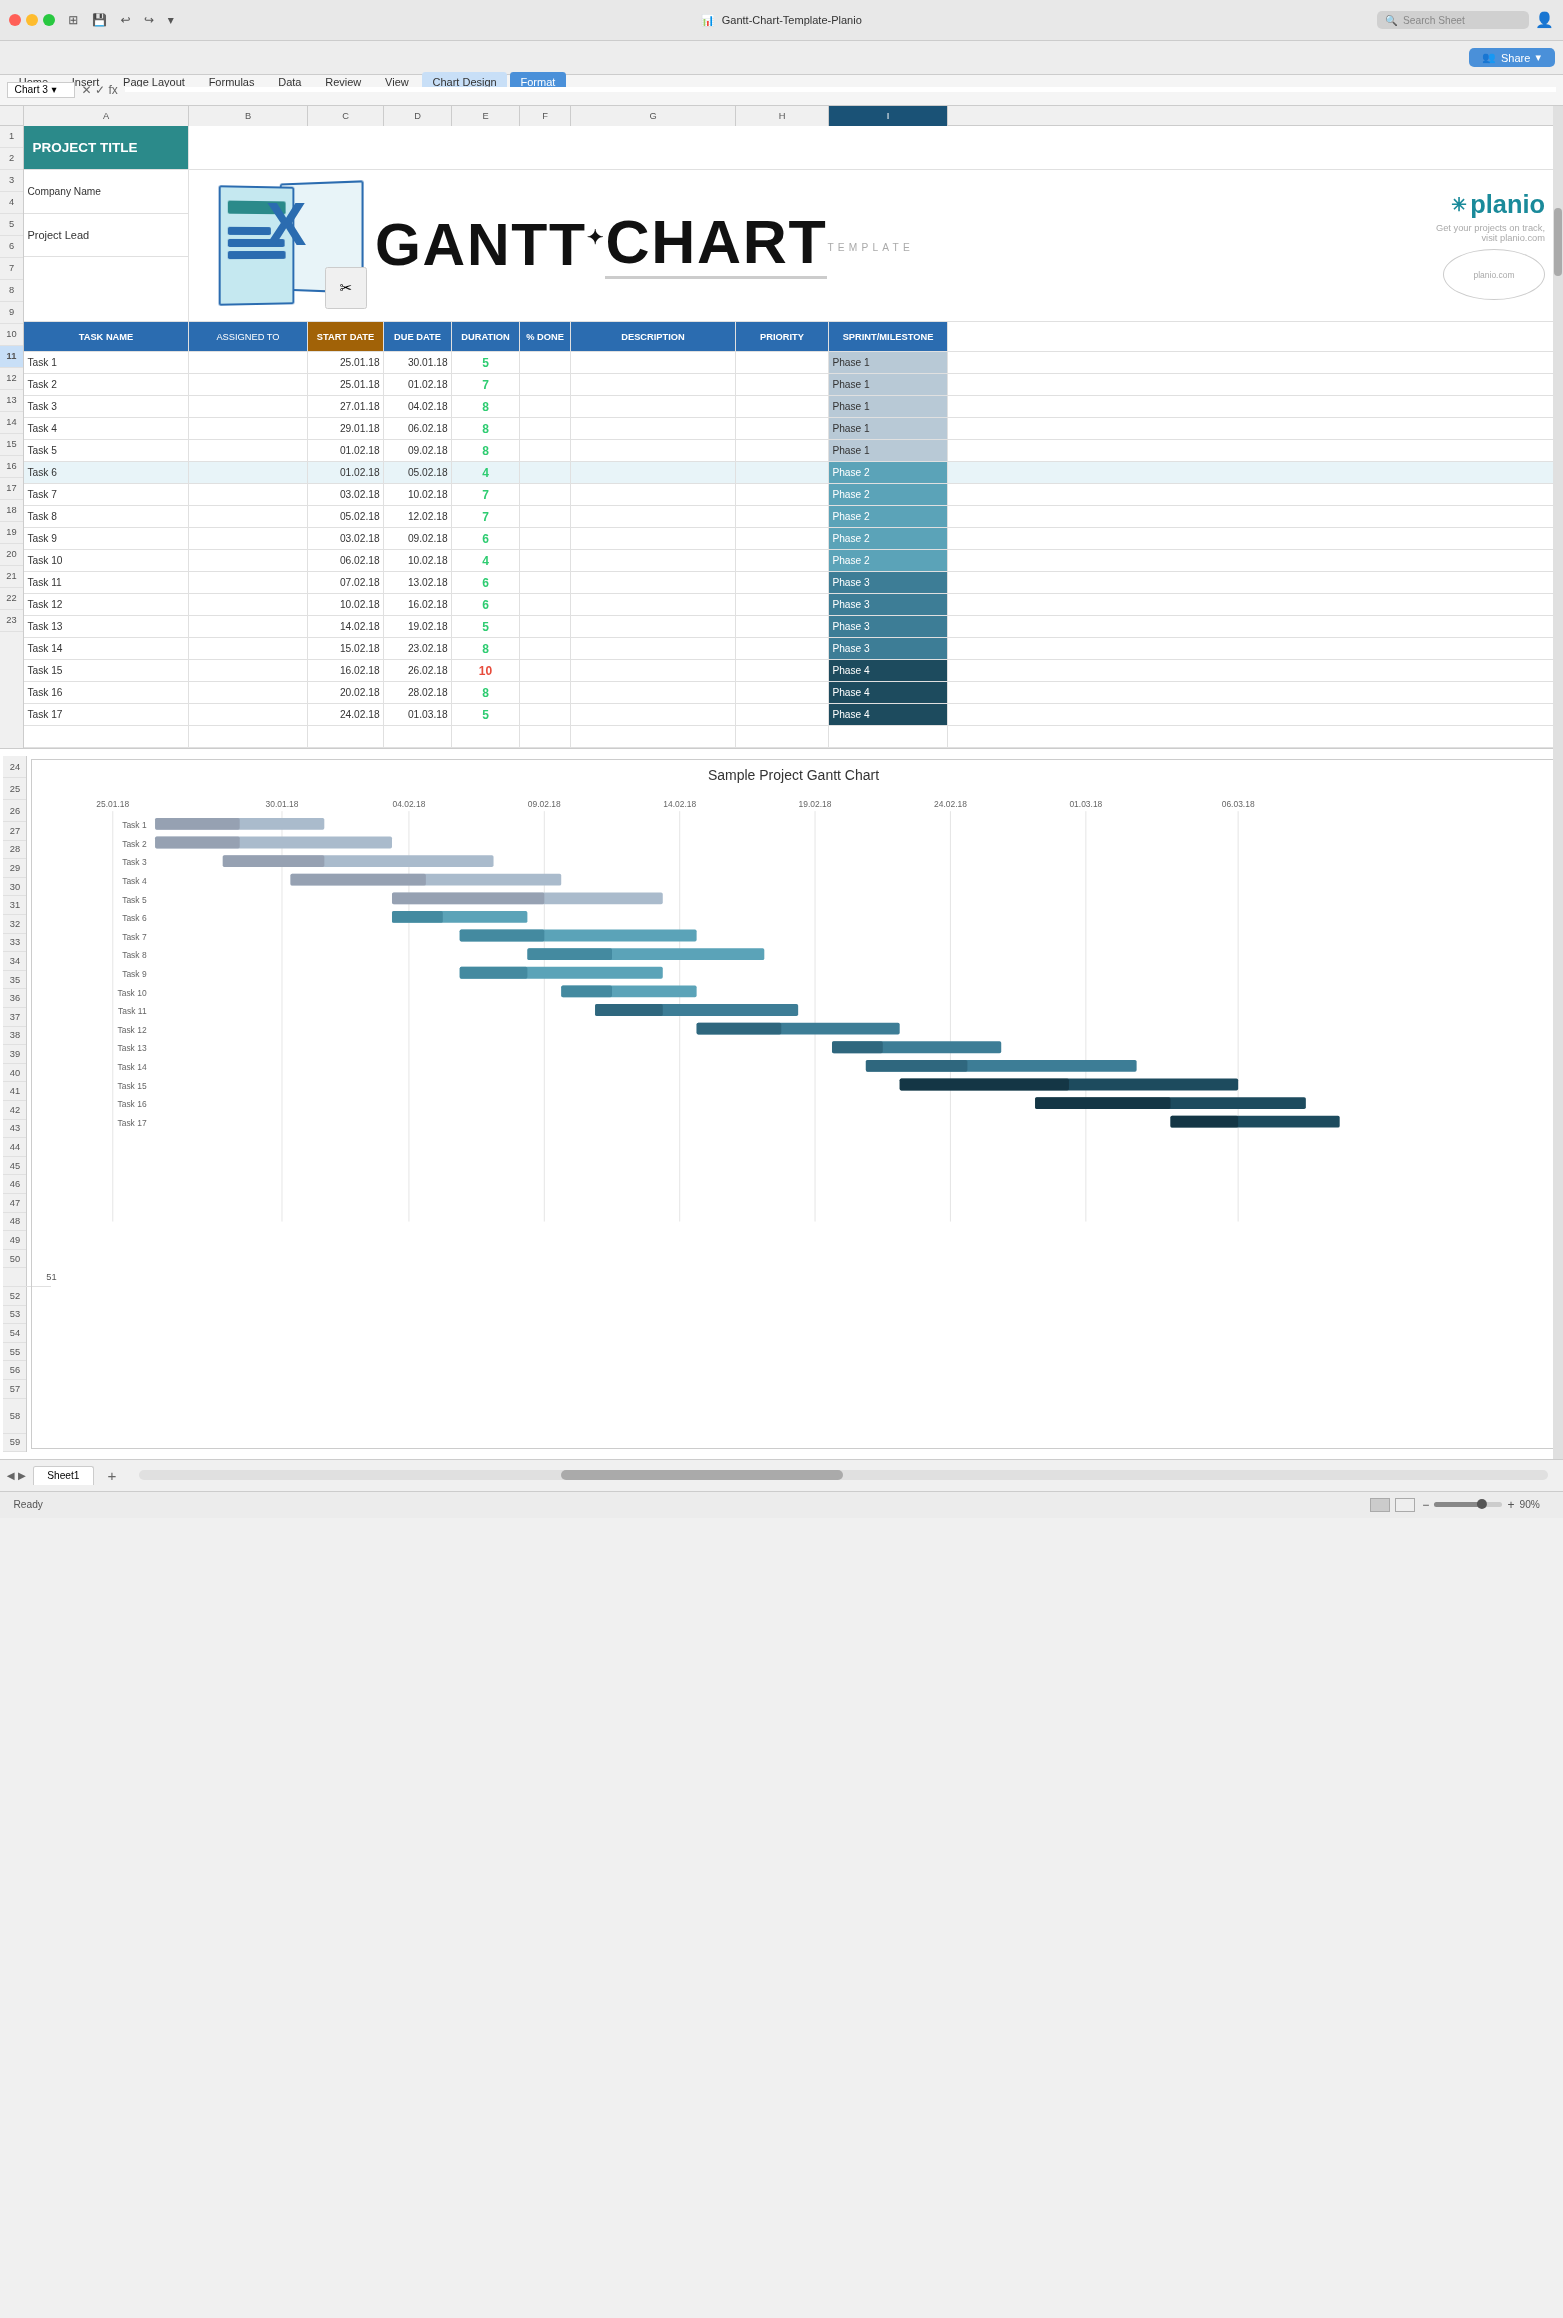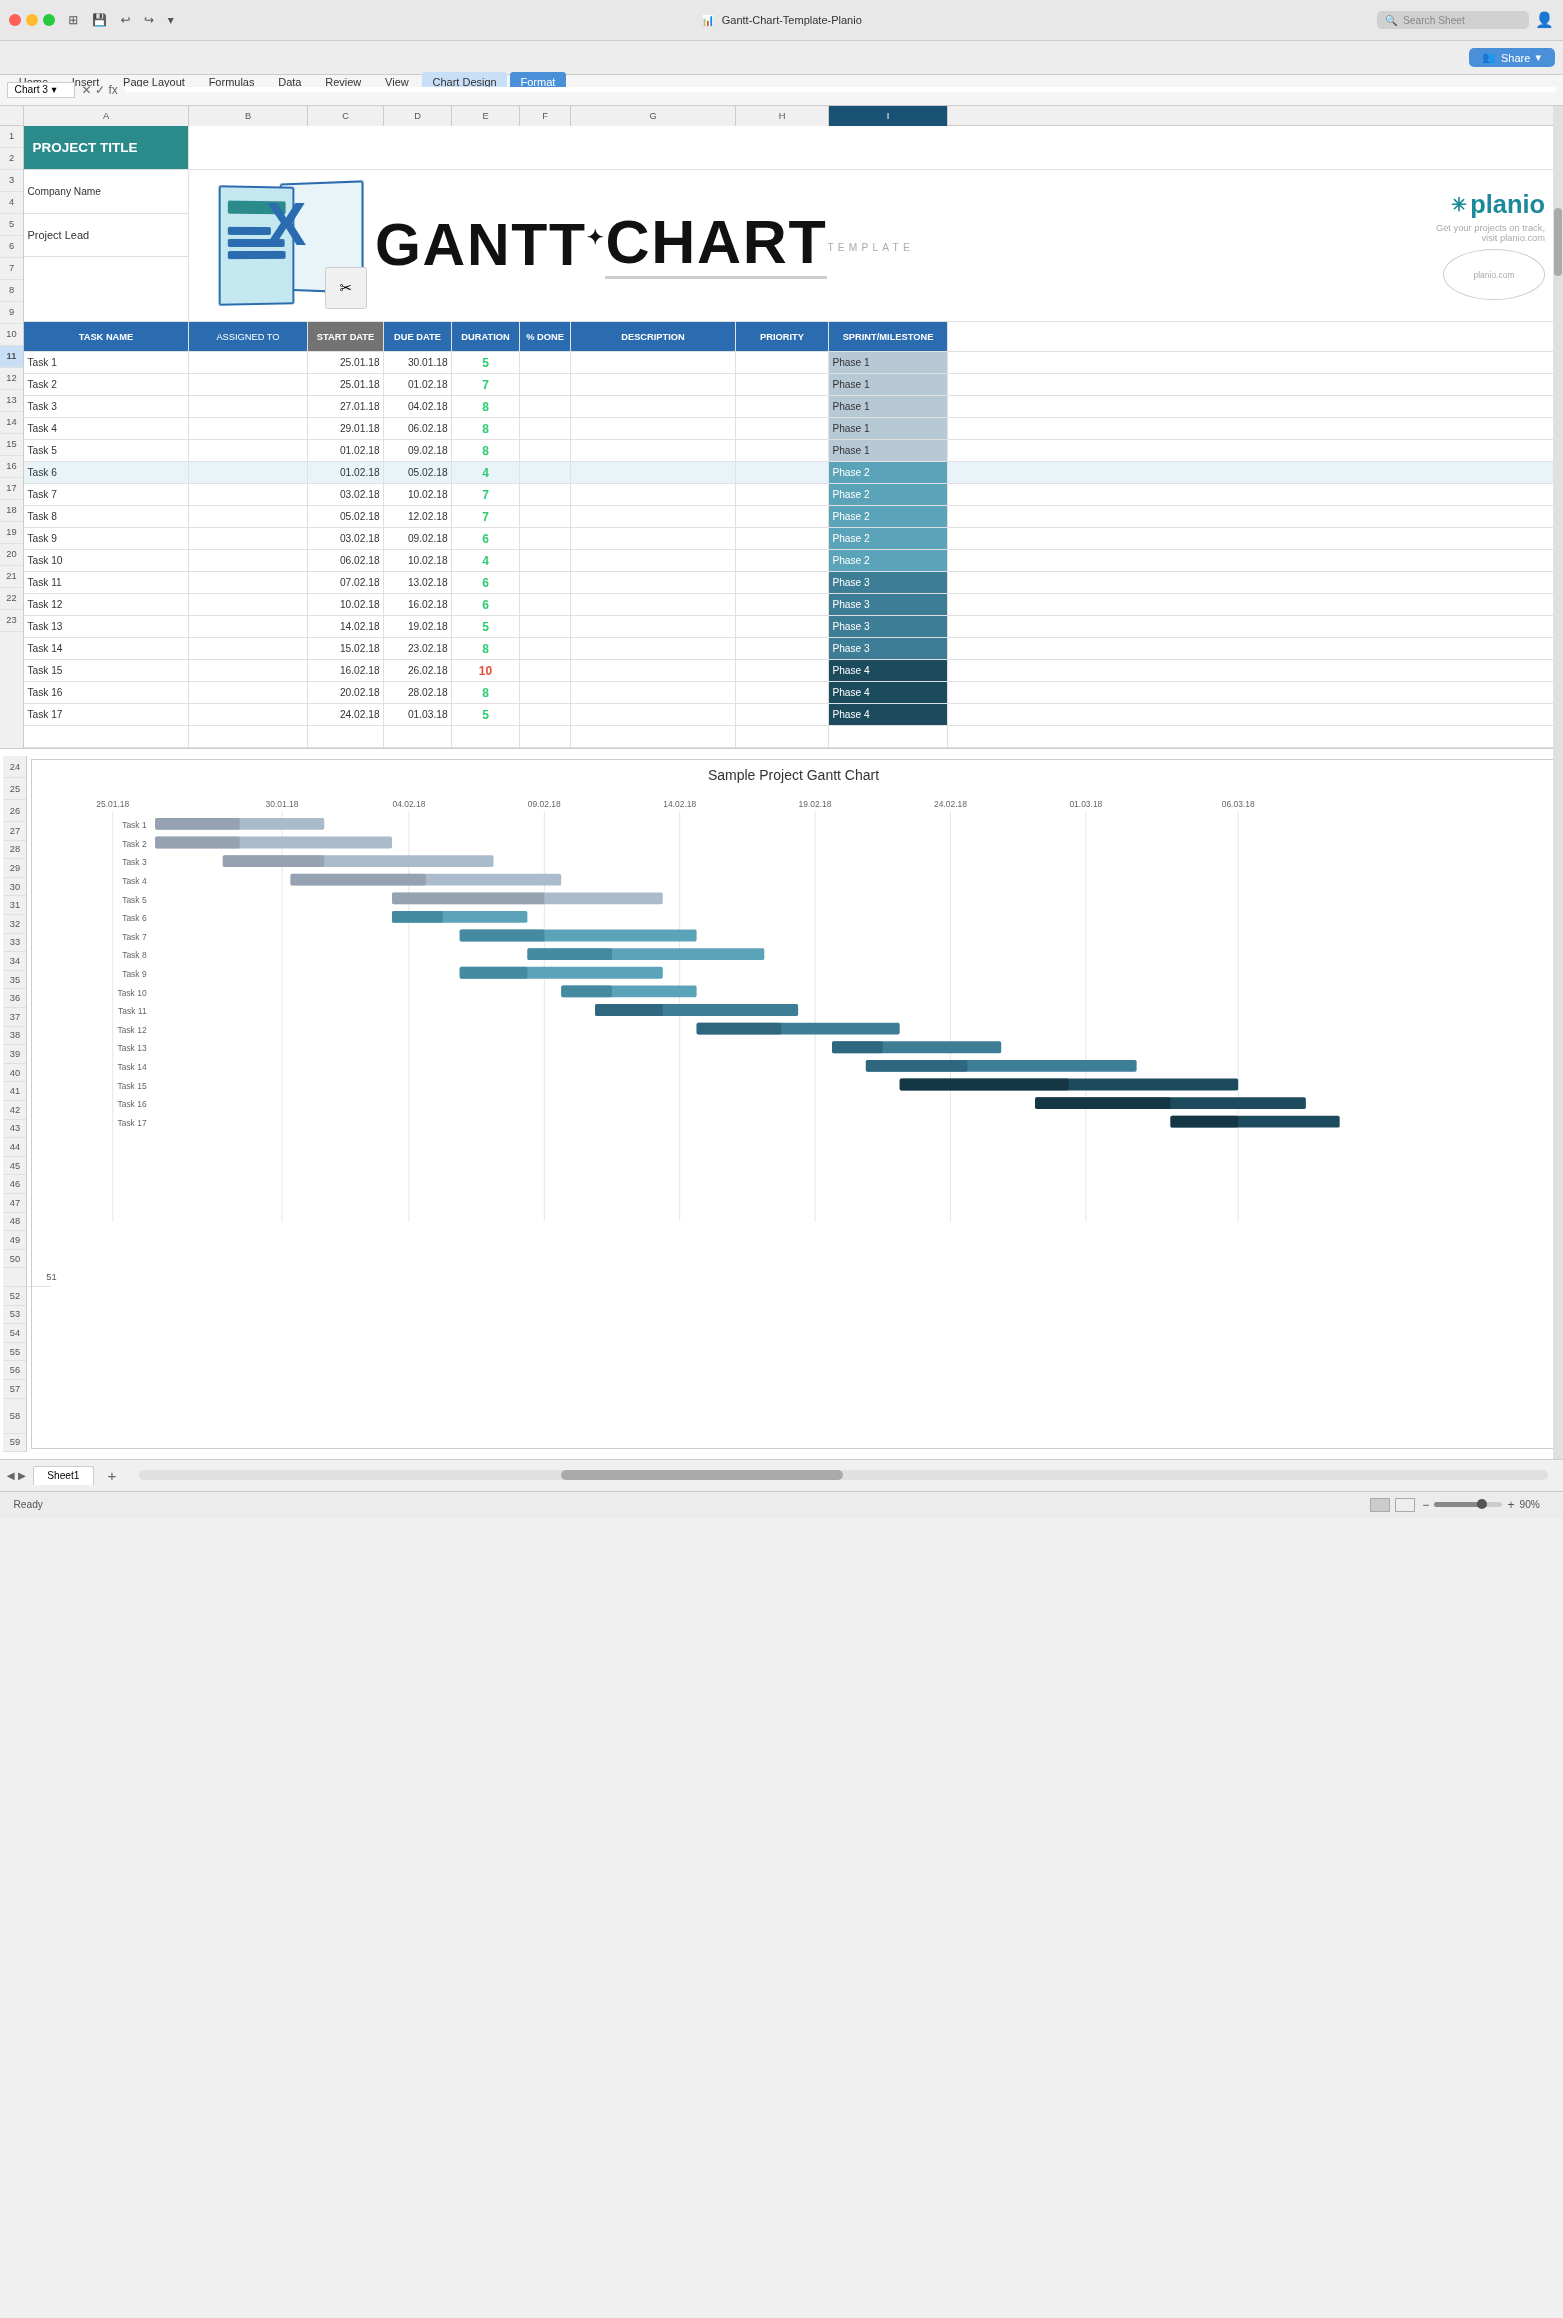--- a/index.html
+++ b/index.html
@@ -254,21 +254,21 @@
             <div style="font-size:9.3px;color:#aaa;margin-top:3.4px;">Get your projects on track,</div>
             <div style="font-size:9.3px;color:#aaa;">visit planio.com</div>
             <div style="margin-top:6.8px;width:102px;height:51px;margin-left:auto;border:1.7px solid #ccc;border-radius:50%;display:flex;align-items:center;justify-content:center;font-size:8.5px;color:#aaa;text-align:center;">planio.com</div>
           </div>
         </div>
       </div>
 
       <div class="ss-row header-row" style="height:30.5px;">
         <div class="ss-cell col-a" style="background:#2b6cb0;color:white;font-weight:bold;font-size:9.3px;justify-content:center;">TASK NAME</div>
         <div class="ss-cell col-b" style="background:#2b6cb0;color:white;font-weight:normal;font-size:9.3px;justify-content:center;">ASSIGNED TO</div>
-        <div class="ss-cell col-c" style="background:#737373;color:white;font-weight:bold;font-size:9.3px;justify-content:center;">START DATE</div>
+        <div class="ss-cell col-c" style="background:#a16207;color:white;font-weight:bold;font-size:9.3px;justify-content:center;">START DATE</div>
         <div class="ss-cell col-d" style="background:#2b6cb0;color:white;font-weight:bold;font-size:9.3px;justify-content:center;">DUE DATE</div>
         <div class="ss-cell col-e" style="background:#2b6cb0;color:white;font-weight:bold;font-size:9.3px;justify-content:center;">DURATION</div>
         <div class="ss-cell col-f" style="background:#2b6cb0;color:white;font-weight:bold;font-size:9.3px;justify-content:center;">% DONE</div>
         <div class="ss-cell col-g" style="background:#2b6cb0;color:white;font-weight:bold;font-size:9.3px;justify-content:center;">DESCRIPTION</div>
         <div class="ss-cell col-h" style="background:#2b6cb0;color:white;font-weight:bold;font-size:9.3px;justify-content:center;">PRIORITY</div>
         <div class="ss-cell col-i" style="background:#2b6cb0;color:white;font-weight:bold;font-size:9.3px;justify-content:center;">SPRINT/MILESTONE</div>
       </div>
 
       <div class="ss-row">
         <div class="ss-cell col-a task-cell">Task 1</div>

